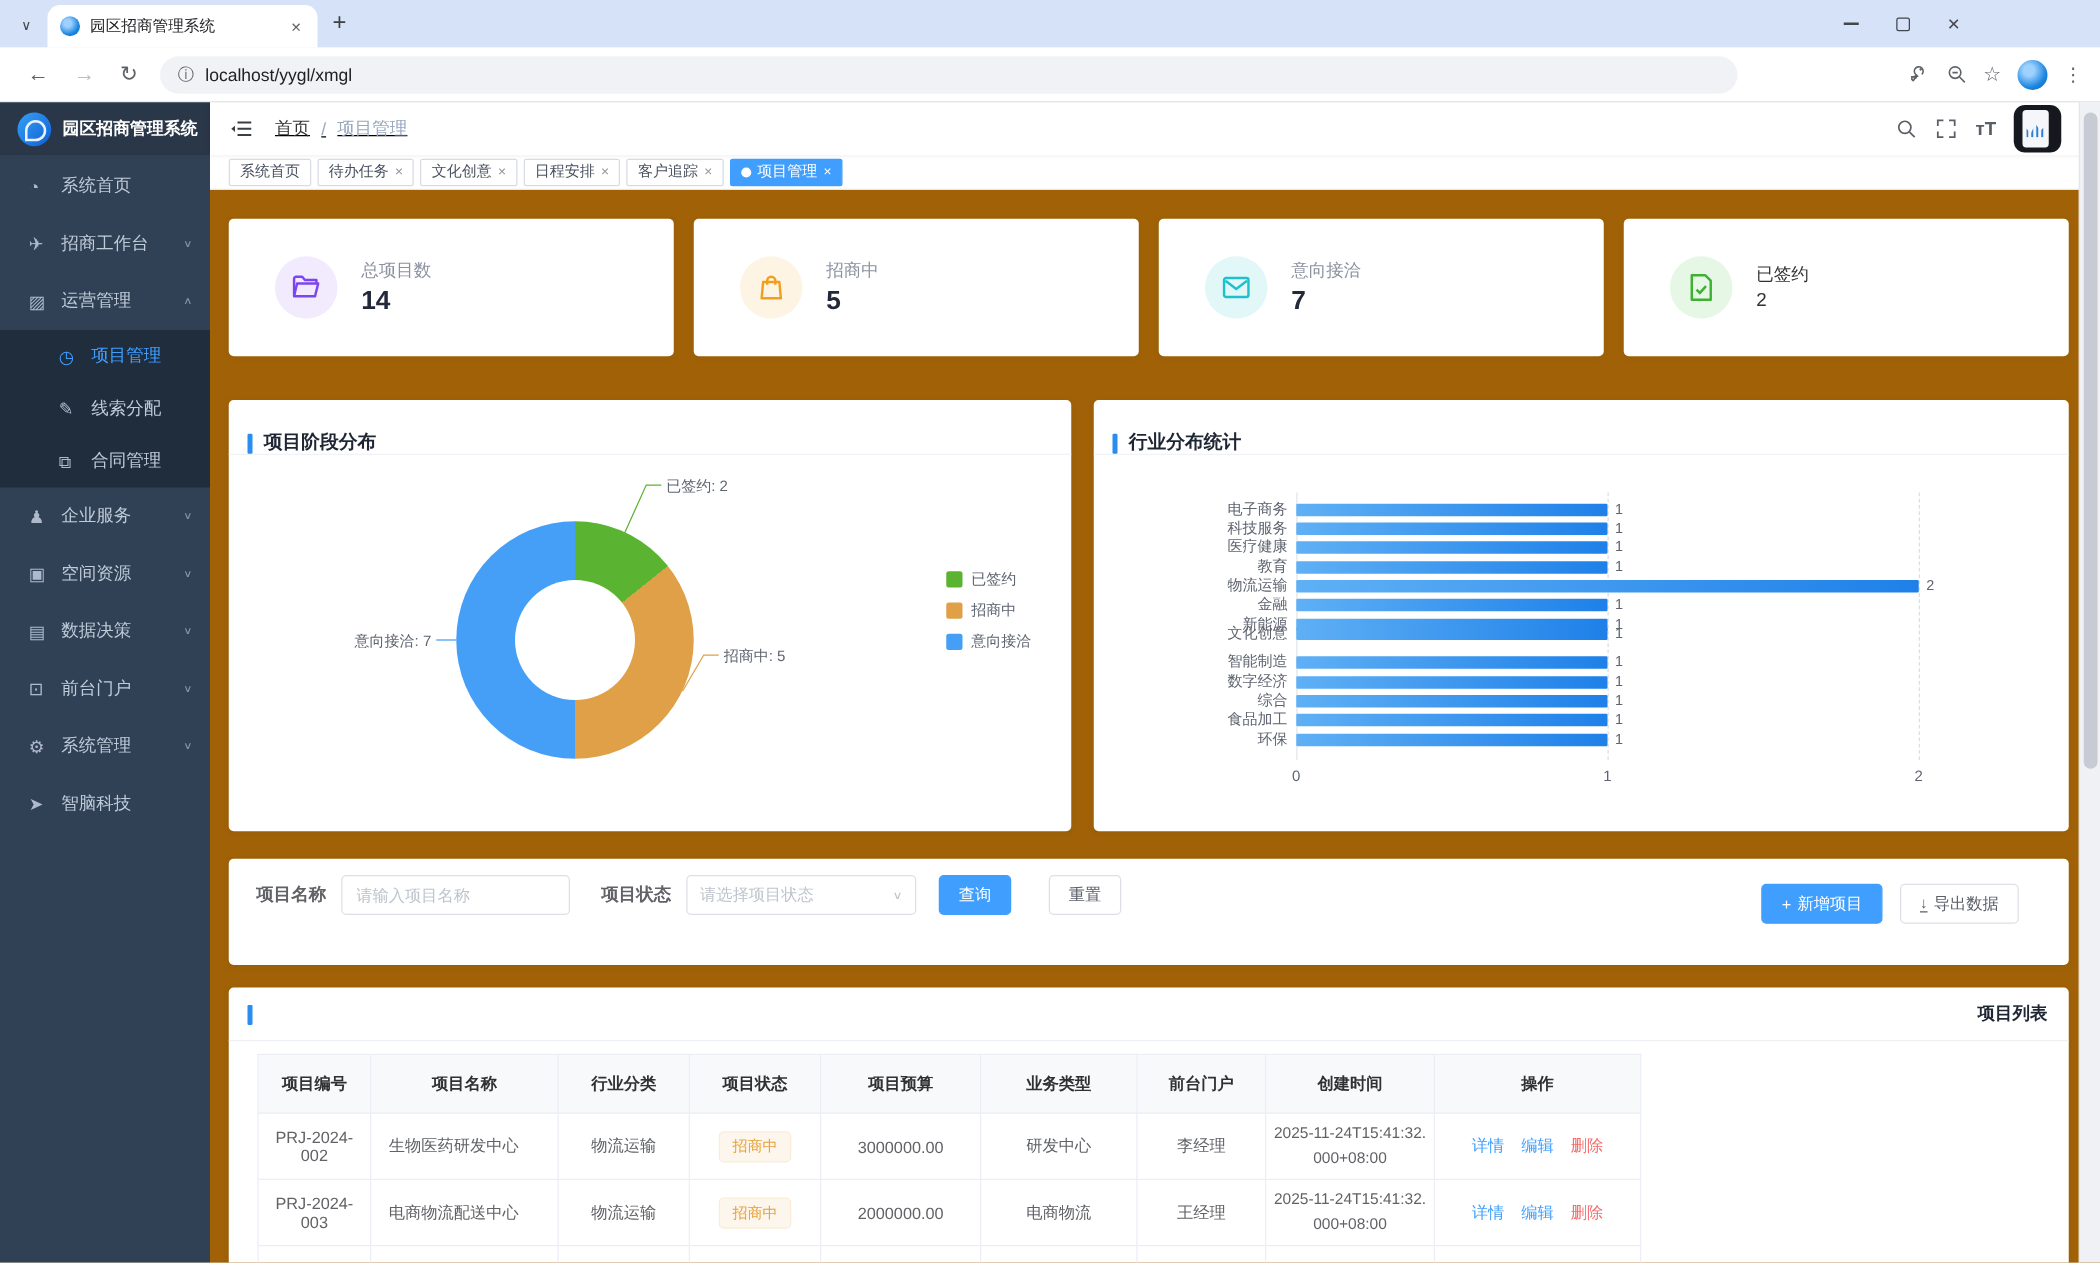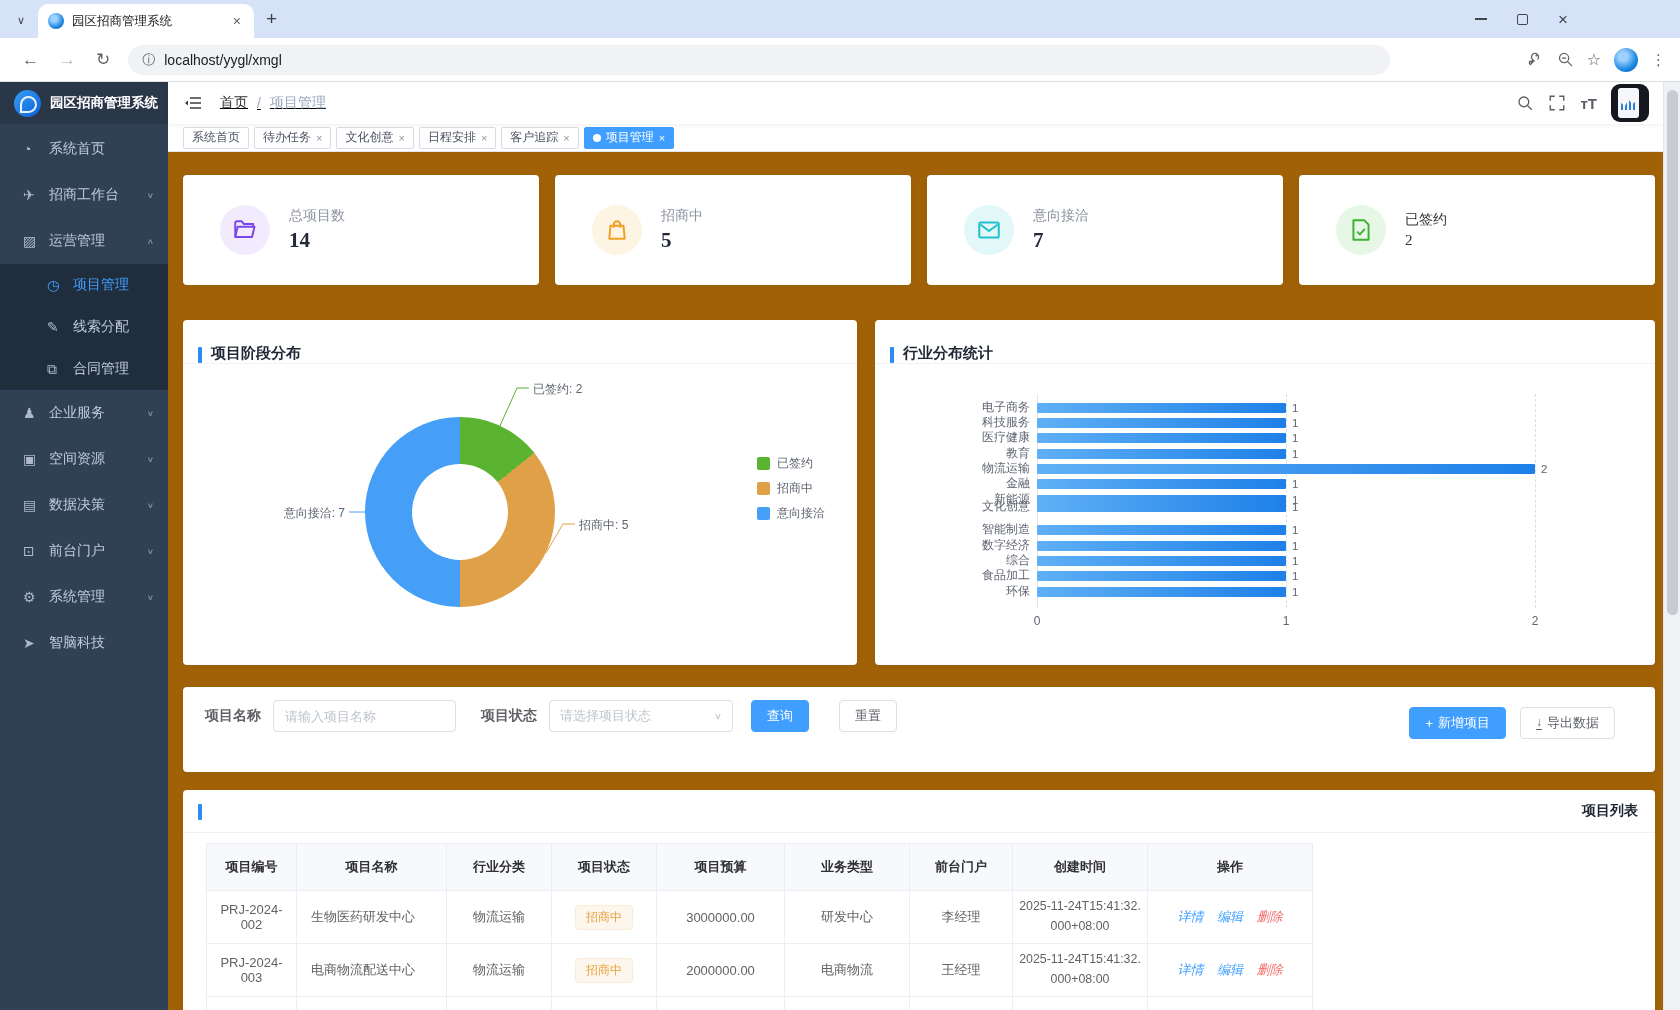--- a/index.html
+++ b/index.html
@@ -66,21 +66,21 @@
   .tag .dot { width:8px; height:8px; border-radius:50%; background:#fff; display:inline-block; }
 
   .content { position:absolute; top:70px; left:0; right:0; height:858px; background:#a16207; overflow:hidden; }
   .card { position:absolute; background:#fff; border-radius:4px; box-shadow:0 1px 5px rgba(31,45,80,.07); }
 
   
   #stats { position:absolute; left:15px; top:23px; width:1472px; height:110px; display:flex; gap:16px; }
   .stat-card { flex:1; background:#fff; border-radius:4px; box-shadow:0 1px 5px rgba(31,45,80,.07); display:flex; align-items:center; padding-left:37px; gap:19px; }
   .stat-ic { width:50px; height:50px; border-radius:50%; display:flex; align-items:center; justify-content:center; flex:none; }
   .stat-label { font-size:14px; color:#8c92a0; }
-  .stat-value { font-size:21px; font-weight:700; color:#23283a; margin-top:3px;font-family:Liberation Serif, serif; }
+  .stat-value { font-size:21px; font-weight:700; color:#23283a; margin-top:3px; }
   .stat-card.alt .stat-label { color:#303133; }
   .stat-card.alt .stat-value { font-size:15px; font-weight:400; color:#303133; }
 
   
   #chart-left { left:15px; top:168px; width:674px; height:345px; }
   #chart-right { left:707px; top:168px; width:780px; height:345px; }
   .card-head { height:44px; display:flex; align-items:flex-end; padding-left:15px; border-bottom:1px solid #f0f2f7; }
   .accent { width:4px; height:16px; background:#2b8df0; border-radius:1px; margin-right:9px; }
   .card-title { font-size:15px; font-weight:700; color:#1f2633; }
 
@@ -118,21 +118,21 @@
   .tc-head { height:43px; position:relative; border-bottom:1px solid #eef0f4; }
   .tc-accent { position:absolute; left:15px; top:14px; width:4px; height:16px; background:#2b8df0; border-radius:1px; }
   .tc-title { position:absolute; right:17px; top:12px; font-size:14px; font-weight:600; color:#1f2633; }
   table { border-collapse:collapse; margin:10px 0 0 23px; table-layout:fixed; }
   th, td { border:1px solid #ebeef5; font-size:13px; text-align:center; padding:4px; }
   th { height:47px; background:#f8f9fb; color:#303133; font-weight:700; }
   td { height:53px; color:#606266; }
   td.cell-left { text-align:left; padding-left:14px; }
   td.cell-time { font-size:12.4px; line-height:1.6; word-break:break-all; padding:0 6px; }
   .badge { display:inline-block; padding:3px 10px; font-size:12px; color:#e6a23c; background:#fdf6ec; border:1px solid #faecd8; border-radius:4px; }
-  .lnk { font-size:13px; margin:0 5px; color:#409eff;font-style:italic; }
+  .lnk { font-size:13px; margin:0 5px; color:#409eff; }
   .lnk.danger { color:#f56c6c; }
 
   
   .scrollbar { position:absolute; right:0; top:82px; bottom:0; width:17px; background:#eff1f4; border-left:1px solid #e3e6ea; }
   .scroll-thumb { position:absolute; left:3px; top:8px; width:11px; height:525px; background:#c6cbd4; border-radius:6px; }
 </style>
 </head>
 <body>
 
 <div class="tabstrip">

